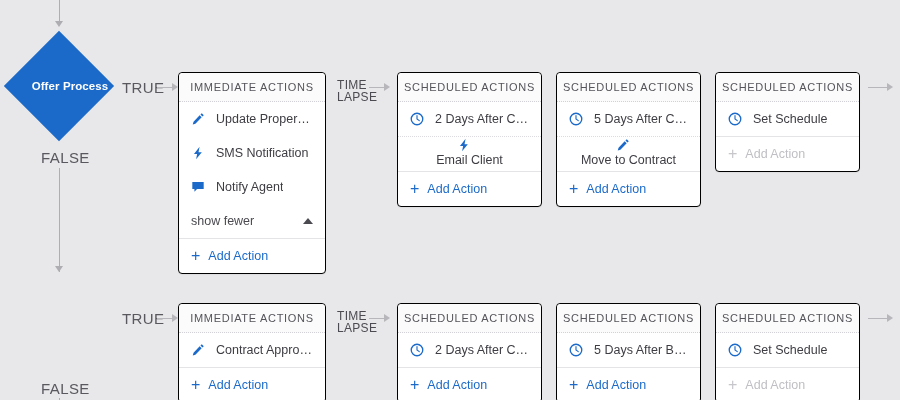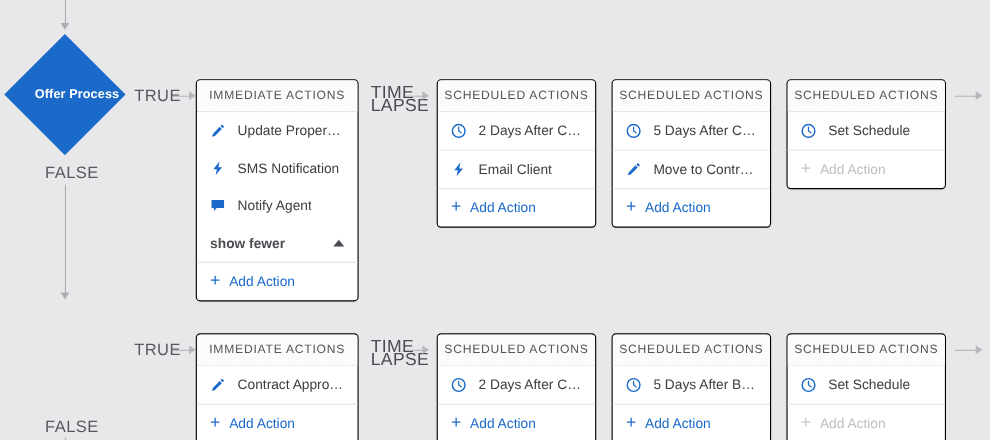--- a/index.html
+++ b/index.html
@@ -82,21 +82,21 @@
 
   .branch-label {
     position: absolute;
     font-size: 15px;
     color: #58585e;
     letter-spacing: .4px;
     white-space: nowrap;
   }
   .lapse-label {
     position: absolute;
-    font-size: 16px;
+    font-size: 12px;
     color: #4b4b51;
     letter-spacing: .3px;
     line-height: 12px;
     white-space: nowrap;
   }
 
   
   .card {
     position: absolute;
     background: #ffffff;
@@ -121,21 +121,21 @@
   .row {
     display: flex;
     align-items: center;
     height: 34px;
     padding: 0 12px;
     font-size: 12.5px;
     color: #3d3d43;
     white-space: nowrap;
     overflow: hidden;
   }
-  .row.divider-top { border-top: 1px dotted #dcdce0; }
+  .row.divider-top { border-top: 1px dotted #dcdce0; flex-direction: column; }
   .row.solid-top { border-top: 1px solid #e4e4e7; }
   .row-icon {
     width: 18px;
     min-width: 18px;
     height: 16px;
     margin-right: 7px;
     display: inline-flex;
     align-items: center;
     justify-content: flex-start;
   }
@@ -153,21 +153,20 @@
     margin-right: 8px;
     font-weight: 400;
   }
   .add-row.disabled { color: #bfbfc4; }
   .add-row.disabled .plus { color: #c6c6cb; }
 
   .show-row {
     justify-content: space-between;
     color: #4a4a50;
     font-size: 12.5px;
-    font-weight: bold;
   }
   .caret-up {
     width: 0; height: 0;
     border-left: 5px solid transparent;
     border-right: 5px solid transparent;
     border-bottom: 6px solid #4a4a50;
   }
 </style>
 </head>
 <body>

